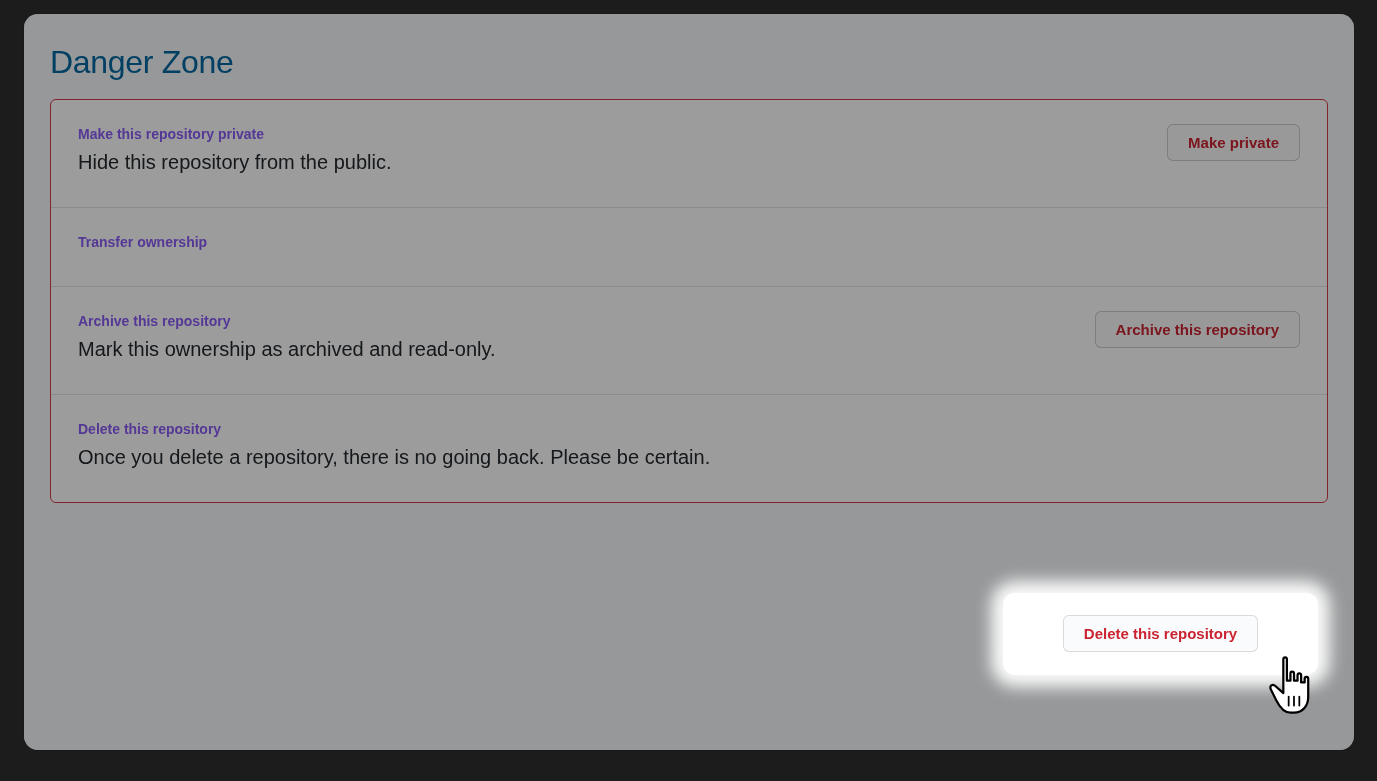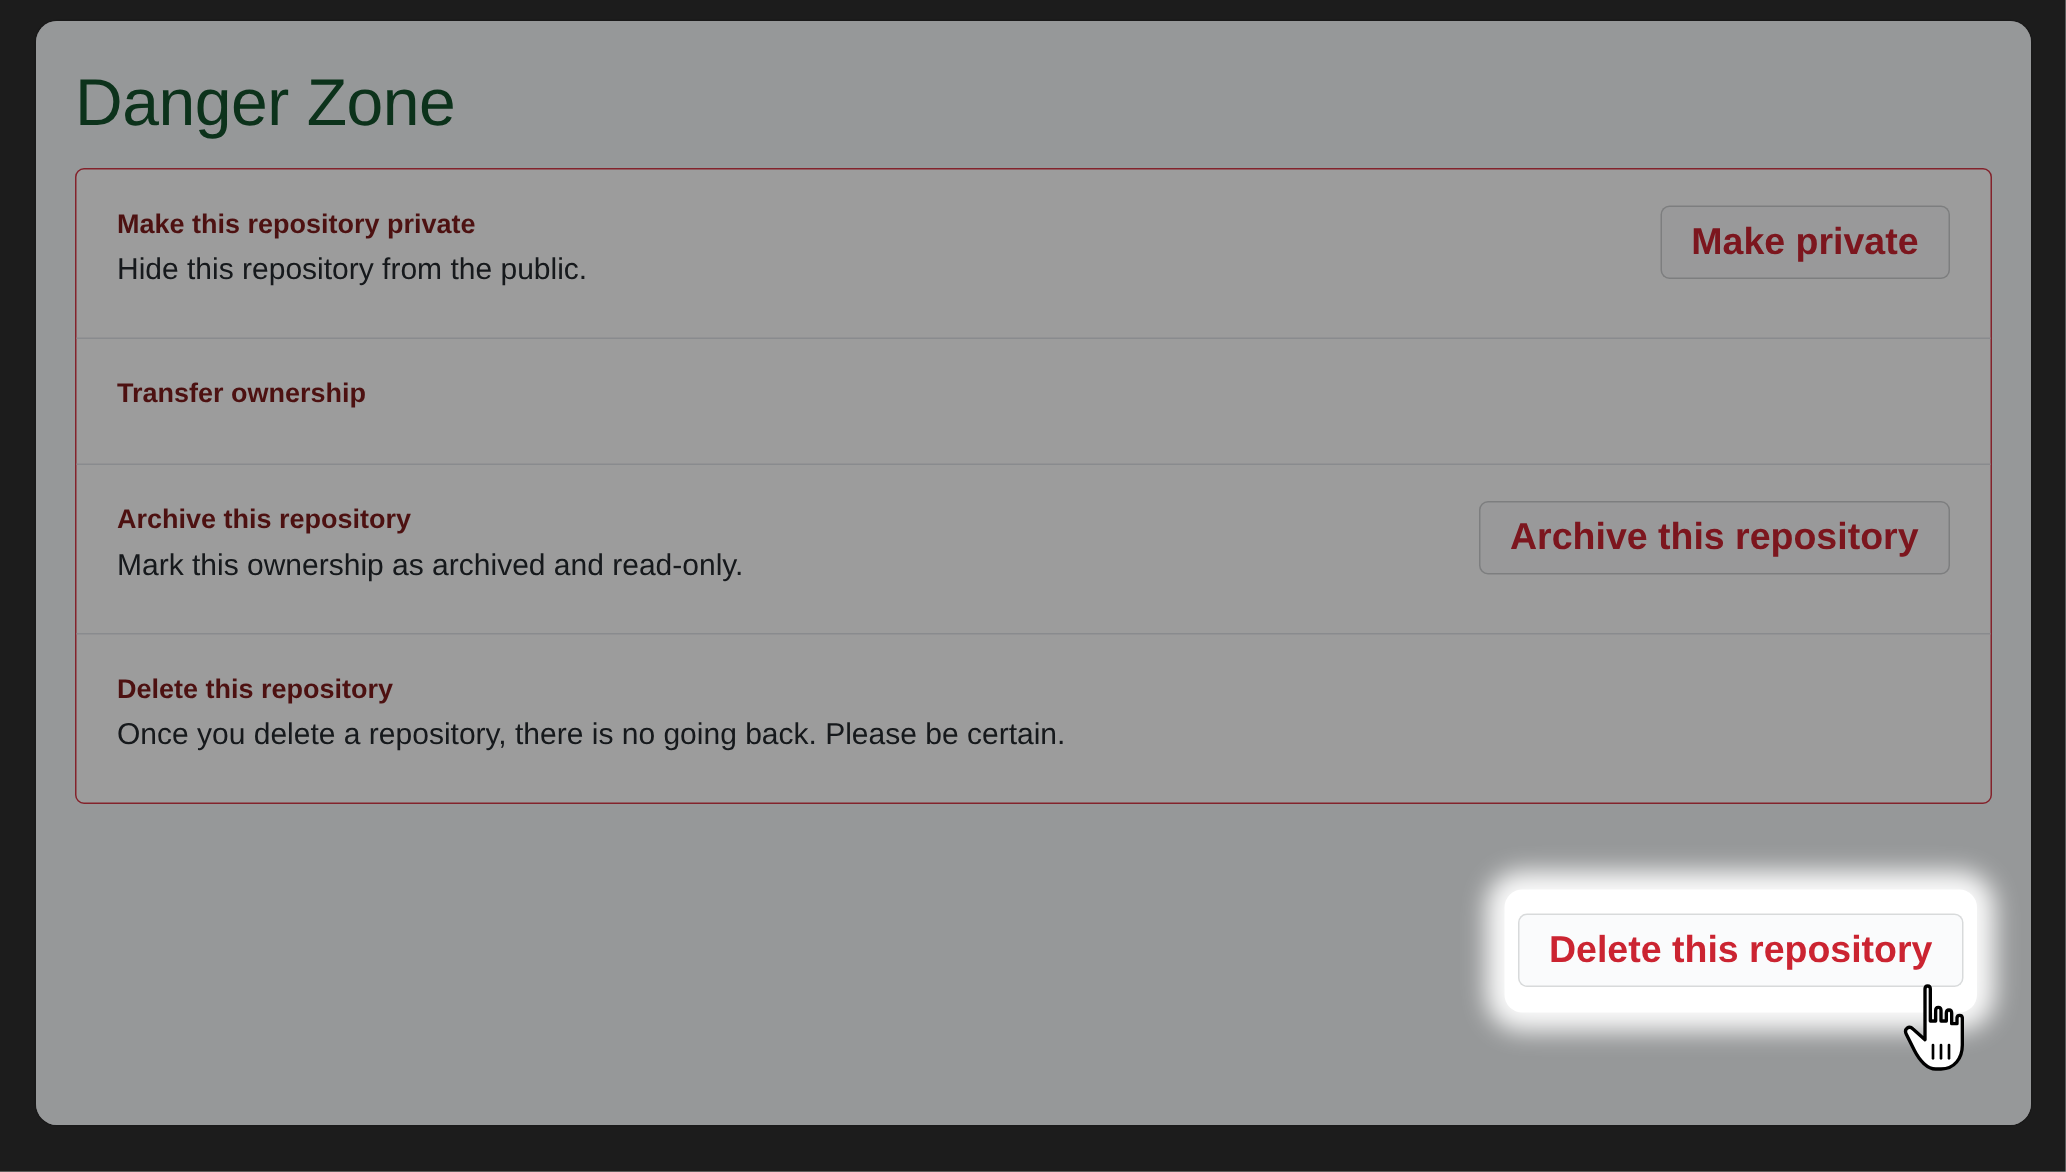--- a/index.html
+++ b/index.html
@@ -28,57 +28,57 @@
     background: rgba(0,0,0,0.39);
     border-radius: 14px;
     pointer-events: none;
     z-index: 5;
   }
   .content {
     position: relative;
     padding: 24px 26px 30px 26px;
   }
   .section-title {
-    font-size: 44px;
+    font-size: 32px;
     font-weight: 400;
-    color: #14532d;
+    color: #0369a1;
     margin: 6px 0 18px 0;
     letter-spacing: -0.3px;
   }
   .danger-box {
     border: 1px solid #d73a49;
     border-radius: 6px;
     background: #fff;
   }
   .danger-row {
     display: flex;
     justify-content: space-between;
     align-items: flex-start;
     padding: 26px 27px 30px 27px;
     border-bottom: 1px solid #e1e4e8;
     position: relative;
   }
   .danger-row:last-child { border-bottom: none; }
   .row-text { flex: 1; padding-right: 24px; }
   .row-title {
-    font-size: 18px;
+    font-size: 14px;
     font-weight: 600;
-    color: #7f1d1d;
+    color: #8b5cf6;
     margin: 0 0 6px 0;
   }
   .row-desc {
     font-size: 20px;
     font-weight: 400;
     color: #24292e;
     margin: 0;
     line-height: 1.45;
   }
   .btn {
     display: inline-block;
-    font-size: 25px;
+    font-size: 15px;
     font-weight: 600;
     color: #cb2431;
     background: #fafbfc;
     border: 1px solid rgba(27,31,35,0.2);
     border-radius: 6px;
     padding: 9px 20px;
     white-space: nowrap;
     cursor: pointer;
     user-select: none;
     margin-top: -2px;

